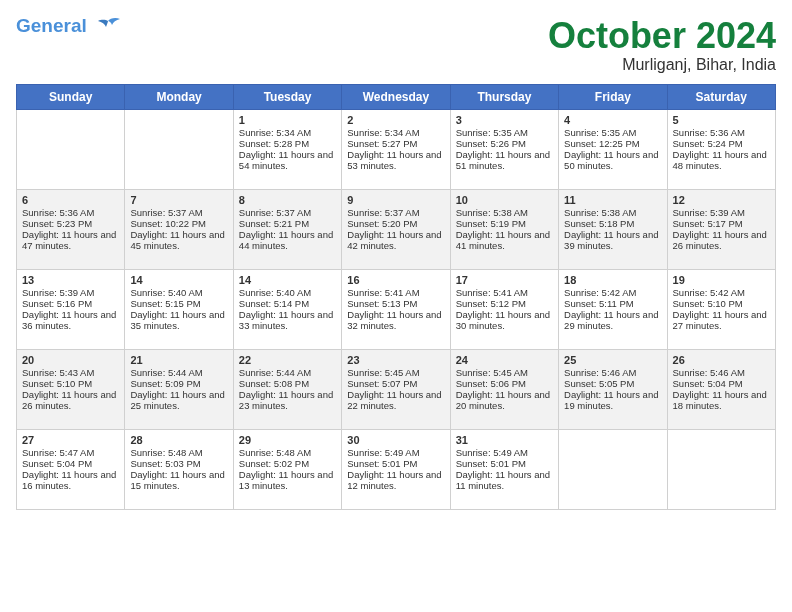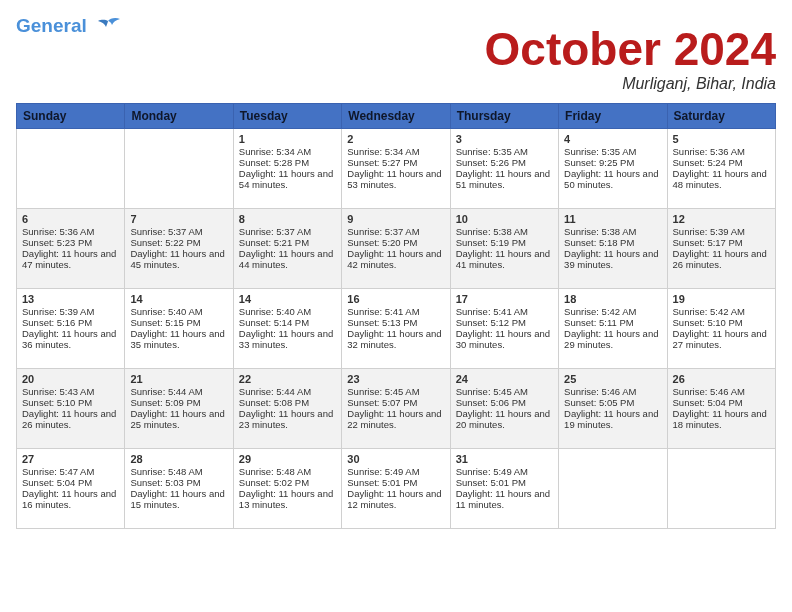--- a/index.html
+++ b/index.html
@@ -24,42 +24,40 @@
       margin-bottom: 10px;
     }
     .logo {
       display: flex;
       align-items: center;
     }
     .title-block {
       text-align: right;
     }
     .month-title {
-      font-size: 46px;
+      font-size: 36px;
       font-weight: bold;
-      color: #b91c1c;
+      color: #15803d;
       line-height: 1.1;
-      margin-top: 8px;
     }
     .location-title {
       font-size: 16px;
       color: #333;
-      font-style: italic;
     }
     .calendar {
       flex: 1;
       border: 1px solid #ccc;
       border-collapse: collapse;
       width: 100%;
       table-layout: fixed;
     }
     .calendar th {
       background: #4472c4;
-      color: #0f172a;
-      text-align: left;
+      color: #ffffff;
+      text-align: center;
       padding: 5px 6px;
       font-size: 12px;
       border: 1px solid #3a62b0;
     }
     .calendar td {
       vertical-align: top;
       padding: 4px 5px;
       font-size: 9.5px;
       color: #333;
       border: 1px solid #d0d0d0;
@@ -127,35 +125,35 @@
           <td><span class="day-number">2</span>
         <span>Sunrise: 5:34 AM</span><br>
         <span>Sunset: 5:27 PM</span><br>
         <span>Daylight: 11 hours and 53 minutes.</span></td>
           <td><span class="day-number">3</span>
         <span>Sunrise: 5:35 AM</span><br>
         <span>Sunset: 5:26 PM</span><br>
         <span>Daylight: 11 hours and 51 minutes.</span></td>
           <td><span class="day-number">4</span>
         <span>Sunrise: 5:35 AM</span><br>
-        <span>Sunset: 9:25 PM</span><br>
+        <span>Sunset: 12:25 PM</span><br>
         <span>Daylight: 11 hours and 50 minutes.</span></td>
           <td><span class="day-number">5</span>
         <span>Sunrise: 5:36 AM</span><br>
         <span>Sunset: 5:24 PM</span><br>
         <span>Daylight: 11 hours and 48 minutes.</span></td>
         </tr>
         <tr class="row-even">
           <td><span class="day-number">6</span>
         <span>Sunrise: 5:36 AM</span><br>
         <span>Sunset: 5:23 PM</span><br>
         <span>Daylight: 11 hours and 47 minutes.</span></td>
           <td><span class="day-number">7</span>
         <span>Sunrise: 5:37 AM</span><br>
-        <span>Sunset: 5:22 PM</span><br>
+        <span>Sunset: 10:22 PM</span><br>
         <span>Daylight: 11 hours and 45 minutes.</span></td>
           <td><span class="day-number">8</span>
         <span>Sunrise: 5:37 AM</span><br>
         <span>Sunset: 5:21 PM</span><br>
         <span>Daylight: 11 hours and 44 minutes.</span></td>
           <td><span class="day-number">9</span>
         <span>Sunrise: 5:37 AM</span><br>
         <span>Sunset: 5:20 PM</span><br>
         <span>Daylight: 11 hours and 42 minutes.</span></td>
           <td><span class="day-number">10</span>

